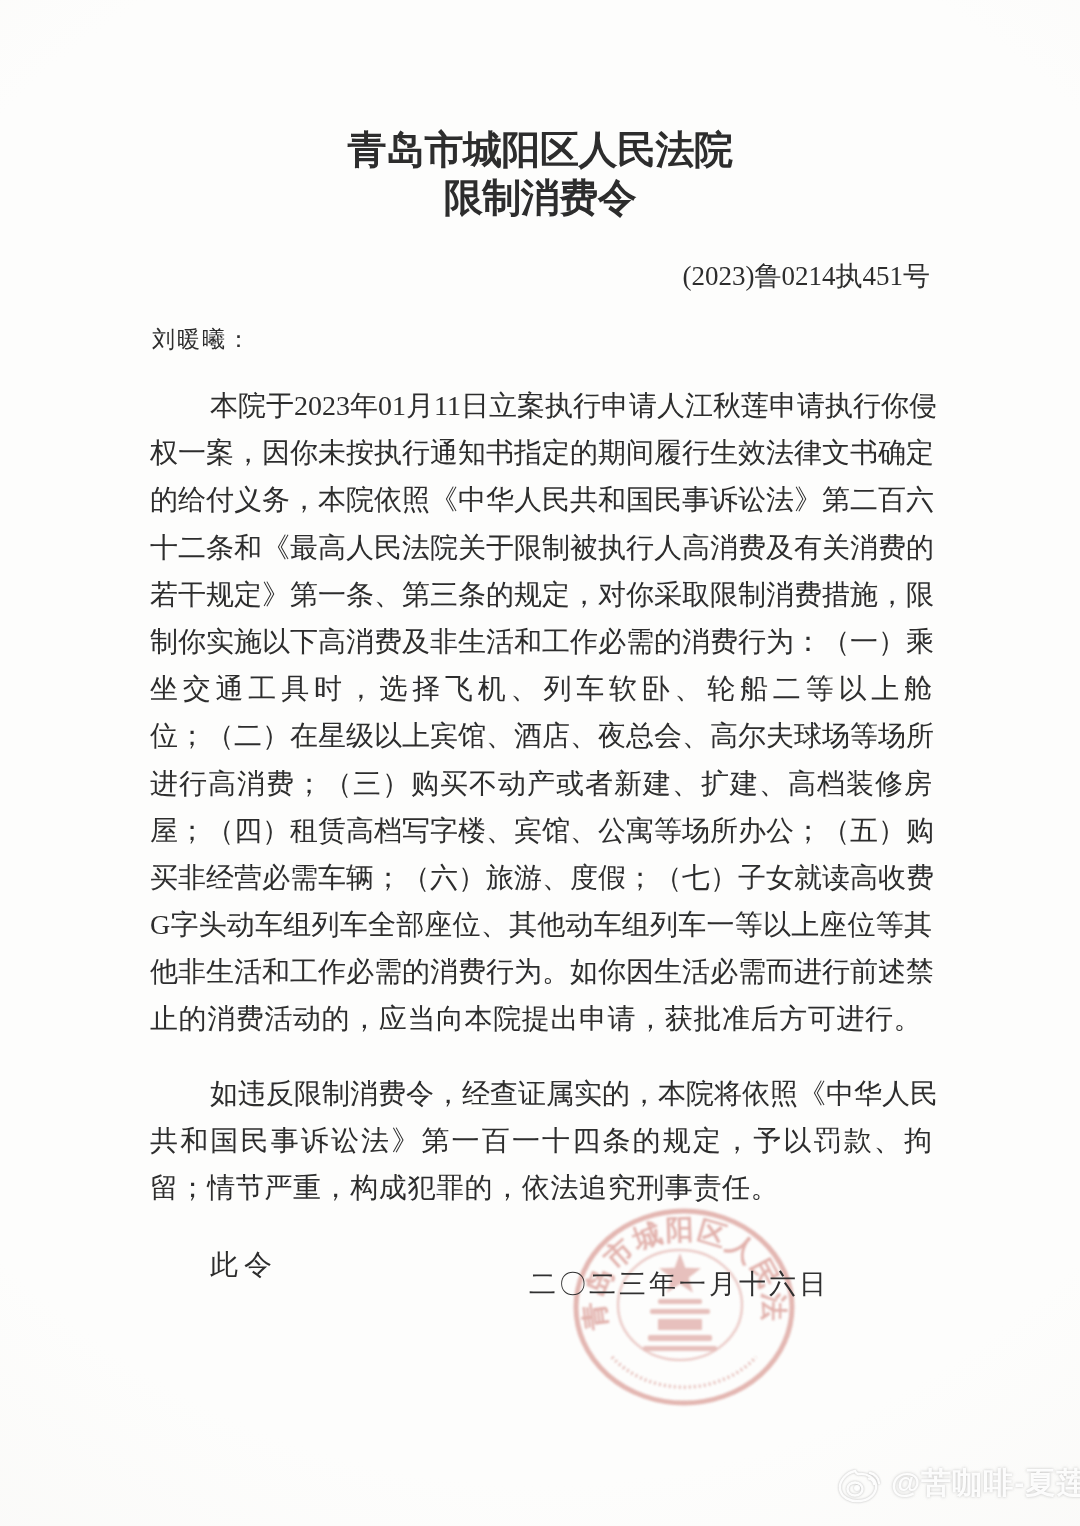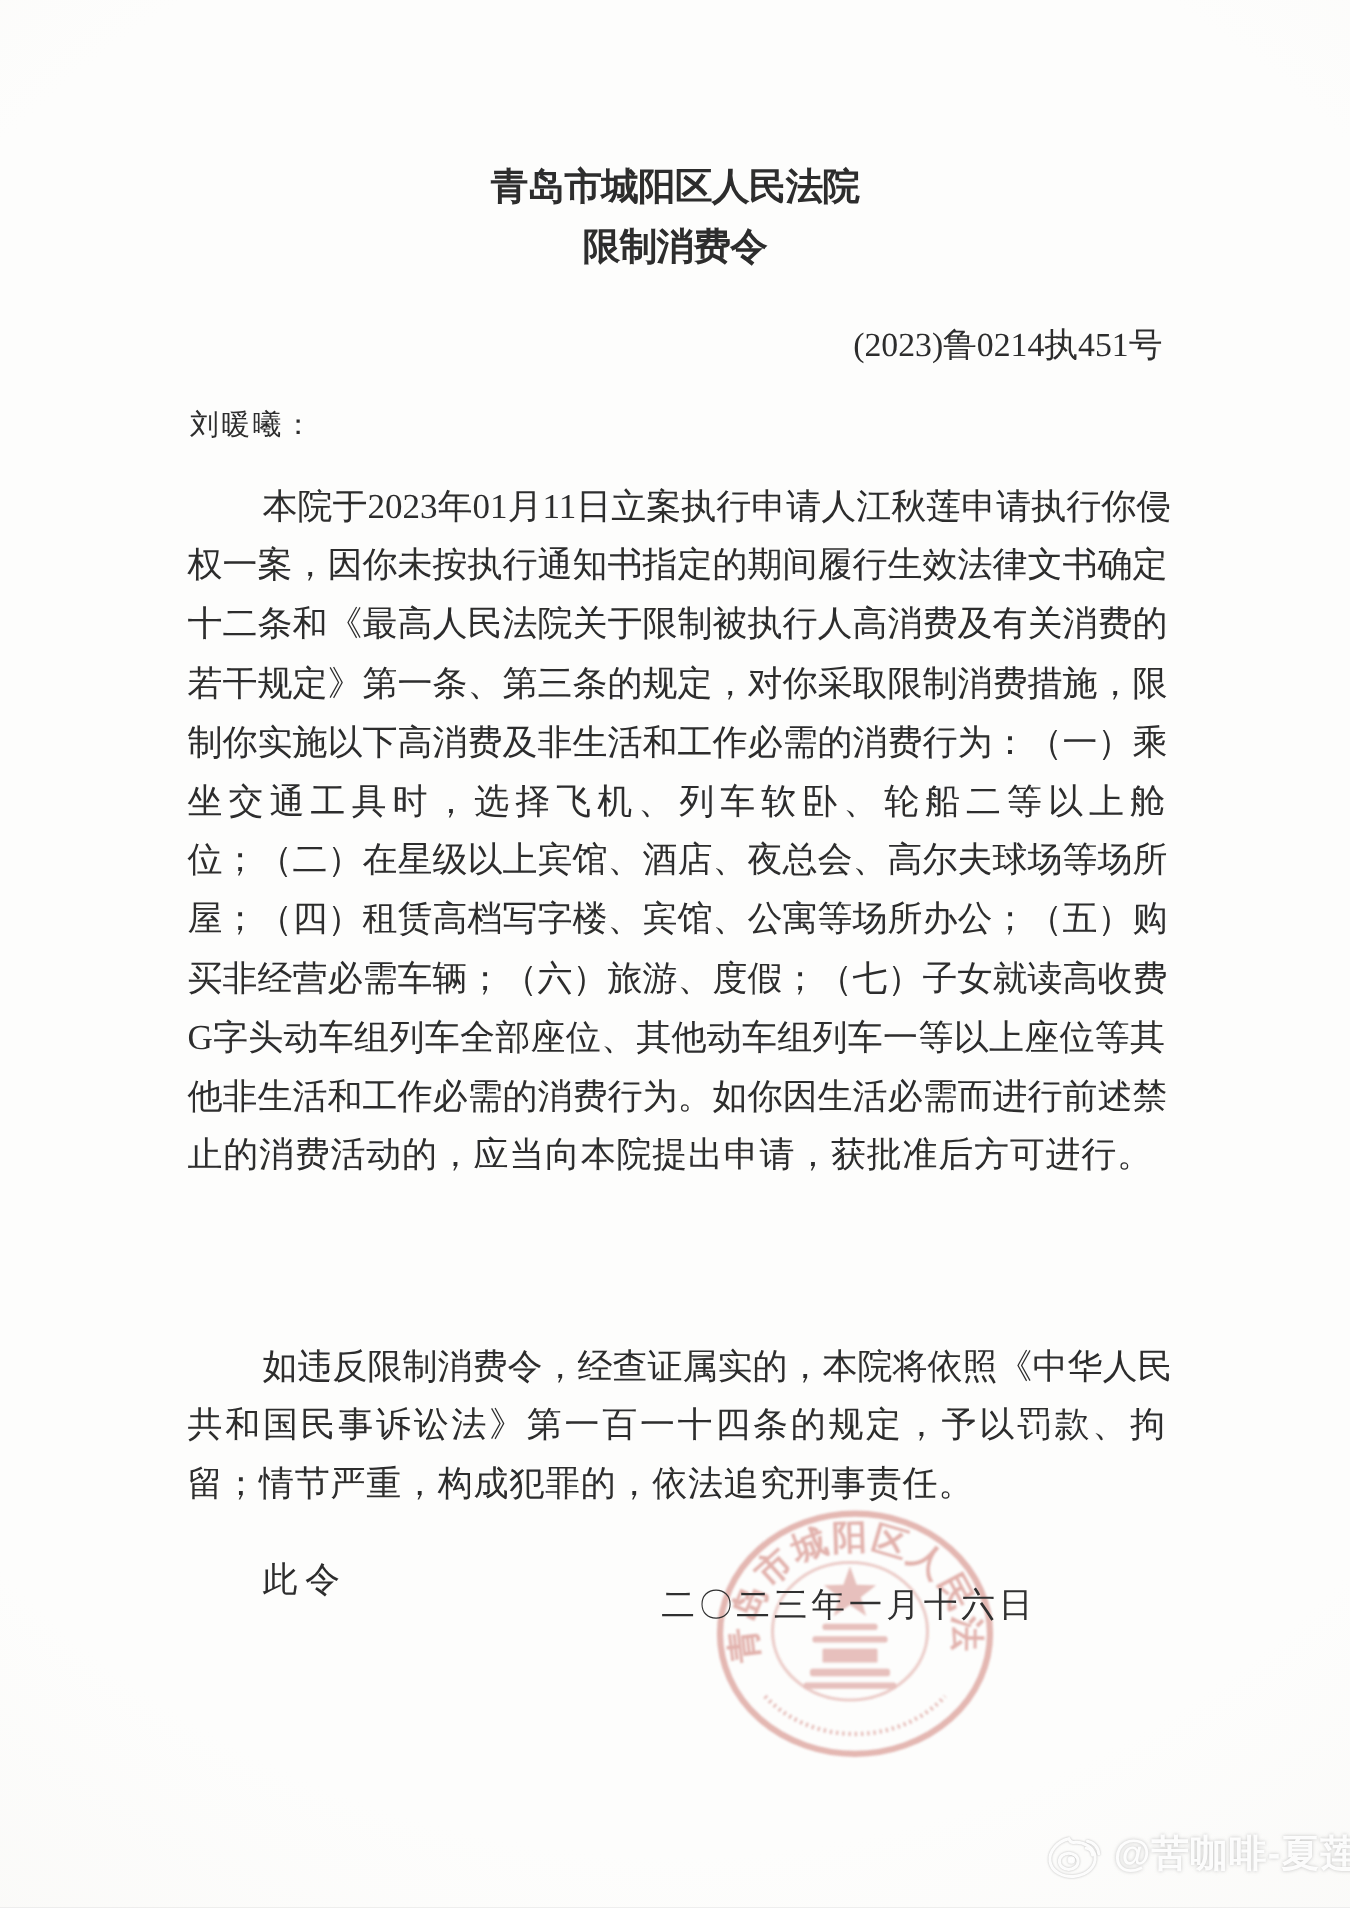--- a/index.html
+++ b/index.html
@@ -11,21 +11,21 @@
     overflow: hidden;
     background: radial-gradient(130% 95% at 50% 45%, #fdfdfc 55%, #f5f4f1 100%);
     font-family: "Liberation Serif", "DejaVu Serif", serif;
     color: #2d2d2d;
   }
   .title {
     position: absolute;
     top: 130px; left: 0;
     width: 100%;
     text-align: center;
-    font-size: 30px;
+    font-size: 39px;
     font-weight: bold;
     letter-spacing: -0.5px;
     line-height: 40px;
   }
   .title2 { top: 178px; }
   .caseno {
     position: absolute;
     top: 256px; right: 150px;
     font-size: 27px;
     line-height: 40px;
@@ -112,25 +112,27 @@
   <div class="title">青岛市城阳区人民法院</div>
   <div class="title title2">限制消费令</div>
 
   <div class="caseno">(2023)鲁0214执451号</div>
 
   <div class="addressee">刘暖曦：</div>
 
   <div class="body p1">
     <div class="line indent">本院于2023年01月11日立案执行申请人江秋莲申请执行你侵</div>
     <div class="line">权一案，因你未按执行通知书指定的期间履行生效法律文书确定</div>
+    <div class="line">的给付义务，本院依照《中华人民共和国民事诉讼法》第二百六</div>
     <div class="line">十二条和《最高人民法院关于限制被执行人高消费及有关消费的</div>
     <div class="line">若干规定》第一条、第三条的规定，对你采取限制消费措施，限</div>
     <div class="line">制你实施以下高消费及非生活和工作必需的消费行为：（一）乘</div>
     <div class="line">坐交通工具时，选择飞机、列车软卧、轮船二等以上舱</div>
     <div class="line">位；（二）在星级以上宾馆、酒店、夜总会、高尔夫球场等场所</div>
+    <div class="line">进行高消费；（三）购买不动产或者新建、扩建、高档装修房</div>
     <div class="line">屋；（四）租赁高档写字楼、宾馆、公寓等场所办公；（五）购</div>
     <div class="line">买非经营必需车辆；（六）旅游、度假；（七）子女就读高收费</div>
     <div class="line">G字头动车组列车全部座位、其他动车组列车一等以上座位等其</div>
     <div class="line">他非生活和工作必需的消费行为。如你因生活必需而进行前述禁</div>
     <div class="line natural">止的消费活动的，应当向本院提出申请，获批准后方可进行。</div>
   </div>
 
   <div class="body p2">
     <div class="line indent">如违反限制消费令，经查证属实的，本院将依照《中华人民</div>
     <div class="line">共和国民事诉讼法》第一百一十四条的规定，予以罚款、拘</div>

